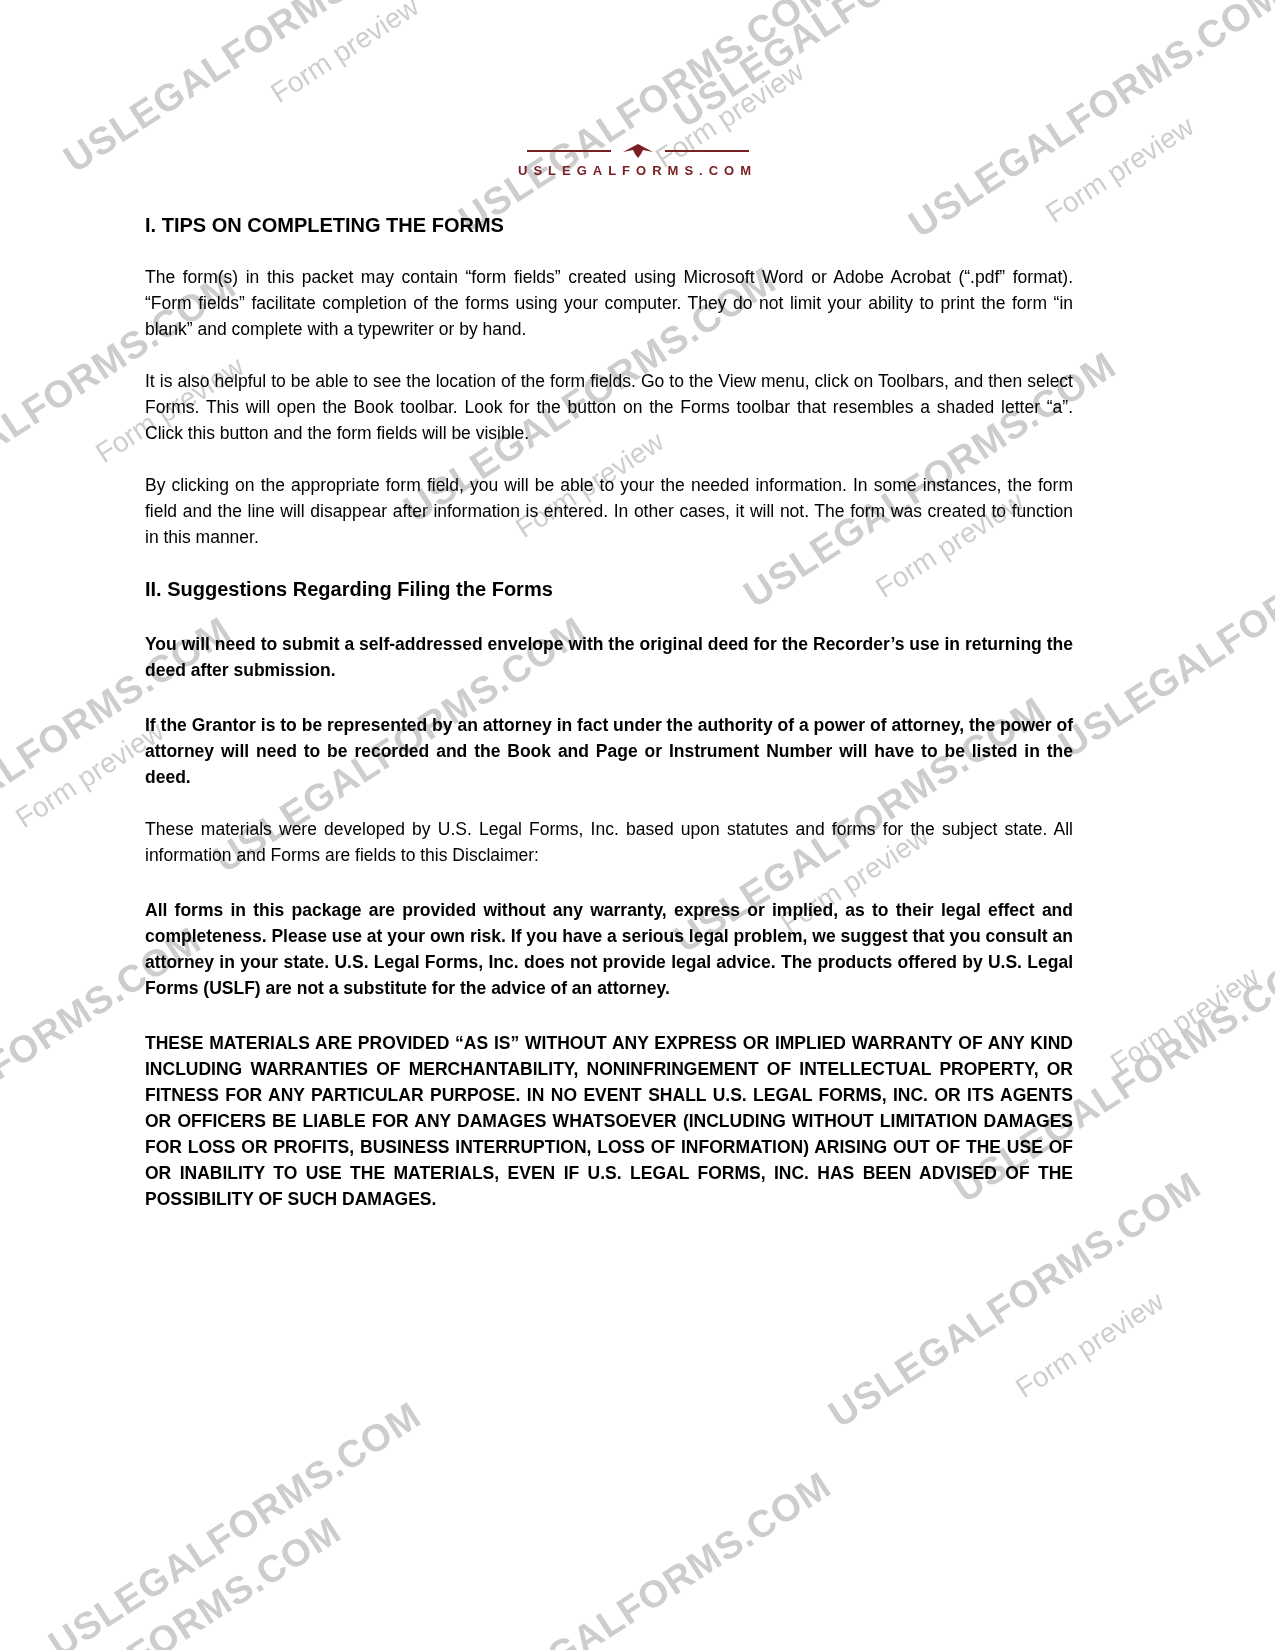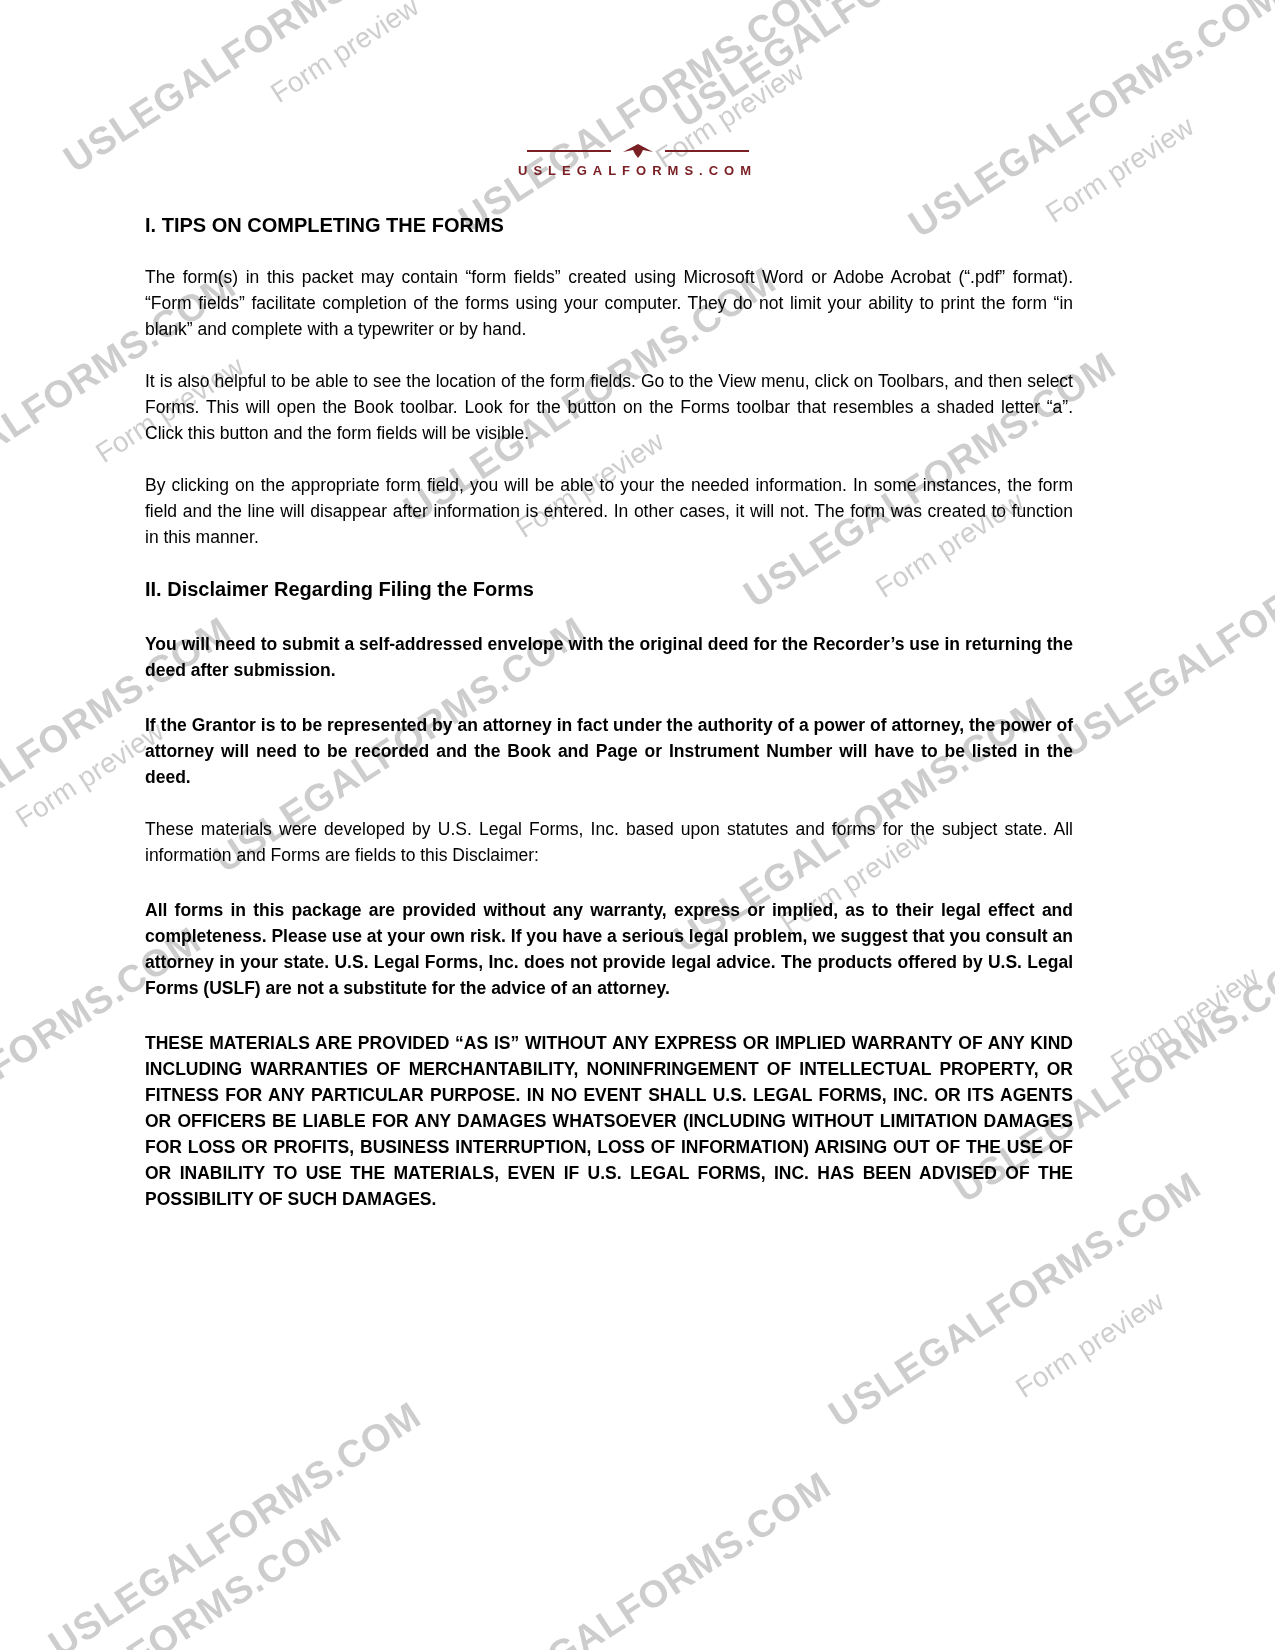--- a/index.html
+++ b/index.html
@@ -140,21 +140,21 @@
   </header>
 
   <main class="content">
 
     <div class="heading">I.  TIPS ON COMPLETING THE FORMS</div>
 
     <p>The form(s) in this packet may contain “form fields” created using Microsoft Word or Adobe Acrobat (“.pdf” format). “Form fields” facilitate completion of the forms using your computer. They do not limit your ability to print the form “in blank” and complete with a typewriter or by hand.</p>
     <p>It is also helpful to be able to see the location of the form fields. Go to the View menu, click on Toolbars, and then select Forms. This will open the Book toolbar. Look for the button on the Forms toolbar that resembles a shaded letter “a”. Click this button and the form fields will be visible.</p>
     <p>By clicking on the appropriate form field, you will be able to your the needed information. In some instances, the form field and the line will disappear after information is entered. In other cases, it will not. The form was created to function in this manner.</p>
 
-    <div class="heading">II. Disclaimer Regarding Filing the Forms</div>
+    <div class="heading">II. Suggestions Regarding Filing the Forms</div>
 
     <p class="bold">You will need to submit a self-addressed envelope with the original deed for the Recorder’s use in returning the deed after submission.</p>
     <p class="bold">If the Grantor is to be represented by an attorney in fact under the authority of a power of attorney, the power of attorney will need to be recorded and the Book and Page or Instrument Number will have to be listed in the deed.</p>
 
 
     <p>These materials were developed by U.S. Legal Forms, Inc. based upon statutes and forms for the subject state. All information and Forms are fields to this Disclaimer:</p>
     <p class="bold">All forms in this package are provided without any warranty, express or implied, as to their legal effect and completeness. Please use at your own risk.  If you have a serious legal problem, we suggest that you consult an attorney in your state. U.S. Legal Forms, Inc. does not provide legal advice. The products offered by U.S. Legal Forms (USLF) are not a substitute for the advice of an attorney.</p>
     <p class="bold">THESE MATERIALS ARE PROVIDED “AS IS” WITHOUT ANY EXPRESS OR IMPLIED WARRANTY OF ANY KIND INCLUDING WARRANTIES OF MERCHANTABILITY, NONINFRINGEMENT OF INTELLECTUAL PROPERTY, OR FITNESS FOR ANY PARTICULAR PURPOSE. IN NO EVENT SHALL U.S. LEGAL FORMS, INC. OR ITS AGENTS OR OFFICERS BE LIABLE FOR ANY DAMAGES WHATSOEVER (INCLUDING WITHOUT LIMITATION DAMAGES FOR LOSS OR PROFITS, BUSINESS INTERRUPTION, LOSS OF INFORMATION) ARISING OUT OF THE USE OF OR INABILITY TO USE THE MATERIALS, EVEN IF U.S. LEGAL FORMS, INC. HAS BEEN ADVISED OF THE POSSIBILITY OF SUCH DAMAGES.</p>
 
   </main>

